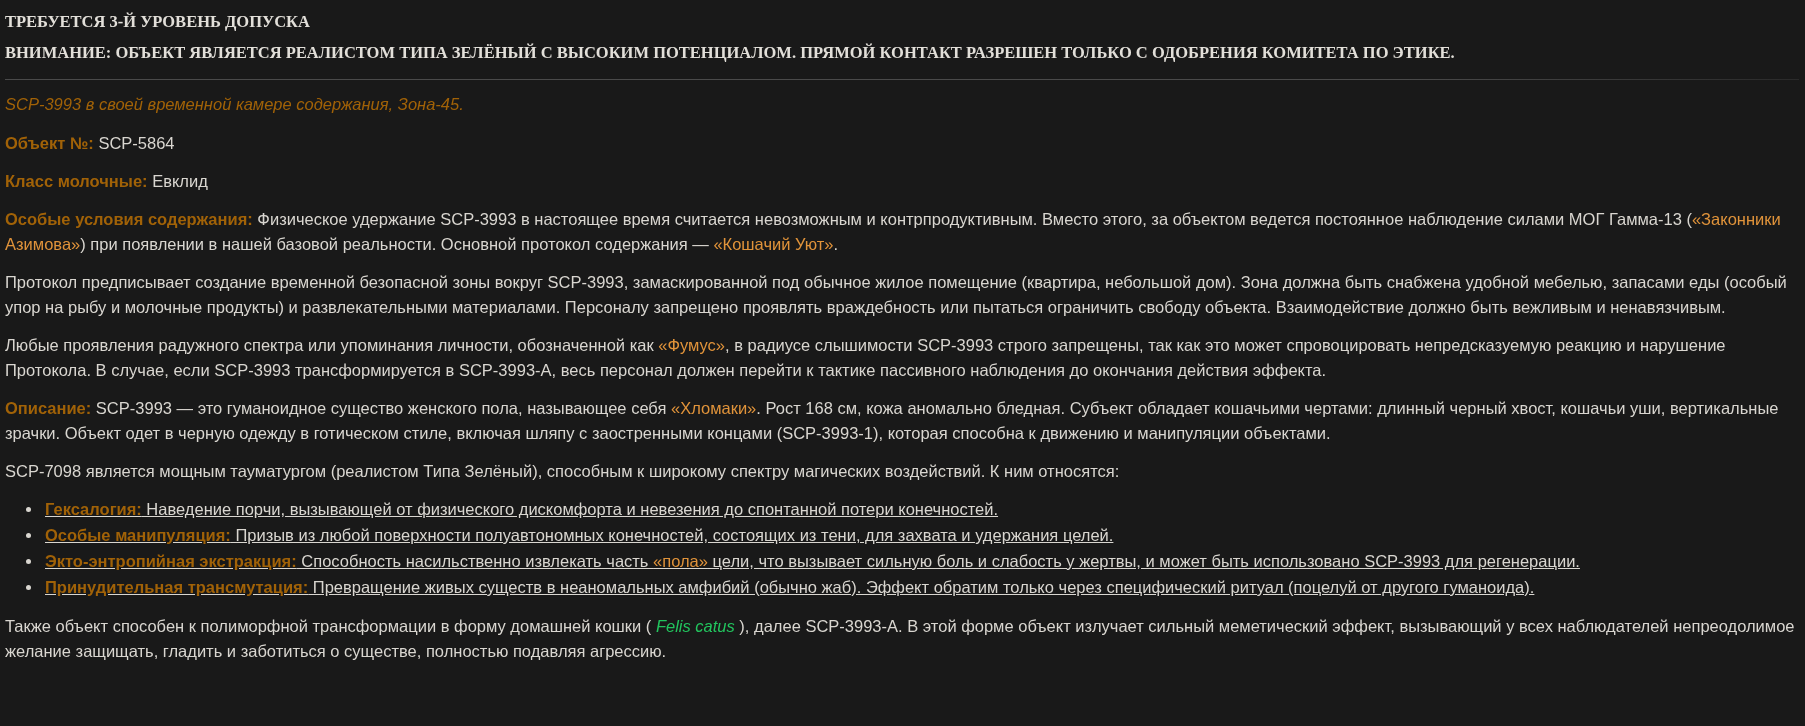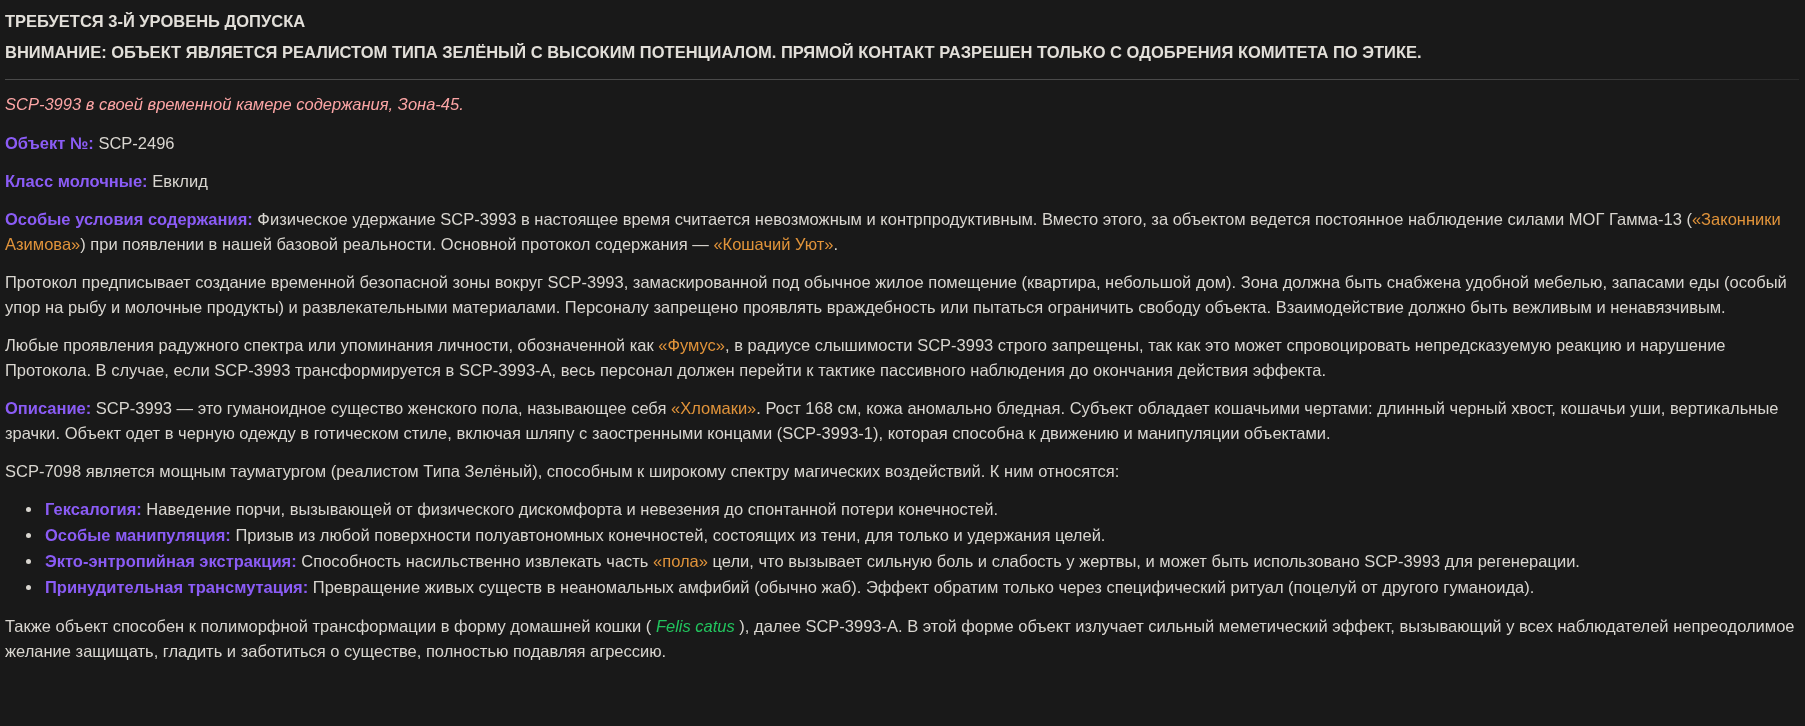--- a/index.html
+++ b/index.html
@@ -16,65 +16,66 @@
     height: 726px;
     box-sizing: border-box;
     padding: 3px 6px 0 5px;
     overflow: hidden;
     background: #191919;
   }
   .notice {
     font-weight: bold;
     margin: 6px 0 6px 0;
     color: #e2dfd9;
+    font-family: Liberation Serif, serif;
   }
   .notice.warning { }
   hr.divider {
     border: none;
     height: 1px;
     margin: 14px 0 12px 0;
     background: linear-gradient(90deg, #4a4a4a 0%, #4a4a4a 78%, #2a2a2a 100%);
   }
   .caption {
     font-style: italic;
-    color: #fca5a5;
+    color: #a16207;
     margin: 10px 0 14px 0;
   }
   p.doc-para { margin: 13px 0; }
   ul.doc-list {
     margin: 13px 0;
     padding-left: 38px;
   }
-  ul.doc-list li { margin: 0; padding: 0 0 1px 2px; }
-  strong.lbl { font-weight: bold; color: #8b5cf6; }
+  ul.doc-list li { margin: 0; padding: 0 0 1px 2px; text-decoration: underline; }
+  strong.lbl { font-weight: bold; color: #a16207; }
   a.wlink {
     color: #e0933a;
     text-decoration: none;
     cursor: pointer;
   }
   em.latin { font-style: italic; color: #22c55e; }
 </style>
 </head>
 <body>
 
 <div class="page">
   <div class="notice">ТРЕБУЕТСЯ 3-Й УРОВЕНЬ ДОПУСКА</div>
   <div class="notice warning">ВНИМАНИЕ: ОБЪЕКТ ЯВЛЯЕТСЯ РЕАЛИСТОМ ТИПА ЗЕЛЁНЫЙ С ВЫСОКИМ ПОТЕНЦИАЛОМ. ПРЯМОЙ КОНТАКТ РАЗРЕШЕН ТОЛЬКО С ОДОБРЕНИЯ КОМИТЕТА ПО ЭТИКЕ.</div>
   <hr class="divider">
   <div class="caption">SCP-3993 в своей временной камере содержания, Зона-45.</div>
   <div id="doc-body">
-      <p class="doc-para"><strong class="lbl">Объект №:</strong><span> SCP-2496</span></p>
+      <p class="doc-para"><strong class="lbl">Объект №:</strong><span> SCP-5864</span></p>
       <p class="doc-para"><strong class="lbl">Класс молочные:</strong><span> Евклид</span></p>
       <p class="doc-para"><strong class="lbl">Особые условия содержания:</strong><span> Физическое удержание SCP-3993 в настоящее время считается невозможным и контрпродуктивным. Вместо этого, за объектом ведется постоянное наблюдение силами МОГ Гамма-13 (</span><a class="wlink" href="#">«Законники Азимова»</a><span>) при появлении в нашей базовой реальности. Основной протокол содержания — </span><a class="wlink" href="#">«Кошачий Уют»</a><span>.</span></p>
       <p class="doc-para"><span>Протокол предписывает создание временной безопасной зоны вокруг SCP-3993, замаскированной под обычное жилое помещение (квартира, небольшой дом). Зона должна быть снабжена удобной мебелью, запасами еды (особый упор на рыбу и молочные продукты) и развлекательными материалами. Персоналу запрещено проявлять враждебность или пытаться ограничить свободу объекта. Взаимодействие должно быть вежливым и ненавязчивым.</span></p>
       <p class="doc-para"><span>Любые проявления радужного спектра или упоминания личности, обозначенной как </span><a class="wlink" href="#">«Фумус»</a><span>, в радиусе слышимости SCP-3993 строго запрещены, так как это может спровоцировать непредсказуемую реакцию и нарушение Протокола. В случае, если SCP-3993 трансформируется в SCP-3993-А, весь персонал должен перейти к тактике пассивного наблюдения до окончания действия эффекта.</span></p>
       <p class="doc-para"><strong class="lbl">Описание:</strong><span> SCP-3993 — это гуманоидное существо женского пола, называющее себя </span><a class="wlink" href="#">«Хломаки»</a><span>. Рост 168 см, кожа аномально бледная. Субъект обладает кошачьими чертами: длинный черный хвост, кошачьи уши, вертикальные зрачки. Объект одет в черную одежду в готическом стиле, включая шляпу с заостренными концами (SCP-3993-1), которая способна к движению и манипуляции объектами.</span></p>
       <p class="doc-para"><span>SCP-7098 является мощным тауматургом (реалистом Типа Зелёный), способным к широкому спектру магических воздействий. К ним относятся:</span></p>
       <ul class="doc-list">
         <li><strong class="lbl">Гексалогия:</strong><span> Наведение порчи, вызывающей от физического дискомфорта и невезения до спонтанной потери конечностей.</span></li>
-        <li><strong class="lbl">Особые манипуляция:</strong><span> Призыв из любой поверхности полуавтономных конечностей, состоящих из тени, для только и удержания целей.</span></li>
+        <li><strong class="lbl">Особые манипуляция:</strong><span> Призыв из любой поверхности полуавтономных конечностей, состоящих из тени, для захвата и удержания целей.</span></li>
         <li><strong class="lbl">Экто-энтропийная экстракция:</strong><span> Способность насильственно извлекать часть </span><a class="wlink" href="#">«пола»</a><span> цели, что вызывает сильную боль и слабость у жертвы, и может быть использовано SCP-3993 для регенерации.</span></li>
         <li><strong class="lbl">Принудительная трансмутация:</strong><span> Превращение живых существ в неаномальных амфибий (обычно жаб). Эффект обратим только через специфический ритуал (поцелуй от другого гуманоида).</span></li>
       </ul>
       <p class="doc-para"><span>Также объект способен к полиморфной трансформации в форму домашней кошки ( </span><em class="latin">Felis catus</em><span> ), далее SCP-3993-А. В этой форме объект излучает сильный меметический эффект, вызывающий у всех наблюдателей непреодолимое желание защищать, гладить и заботиться о существе, полностью подавляя агрессию.</span></p>
     </div>
 
 </div>
 
 </body></html>

